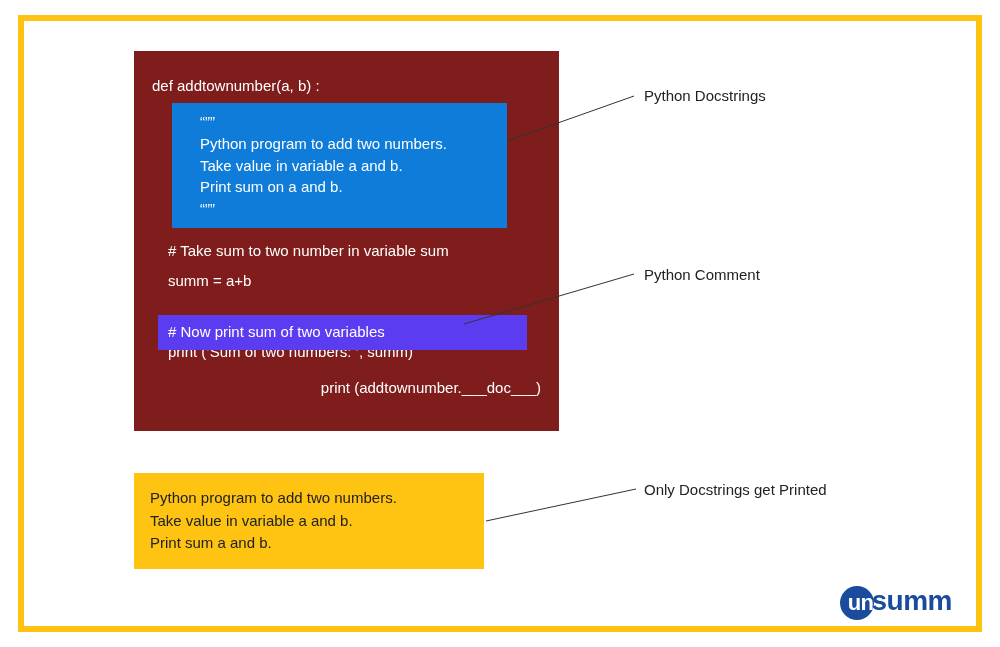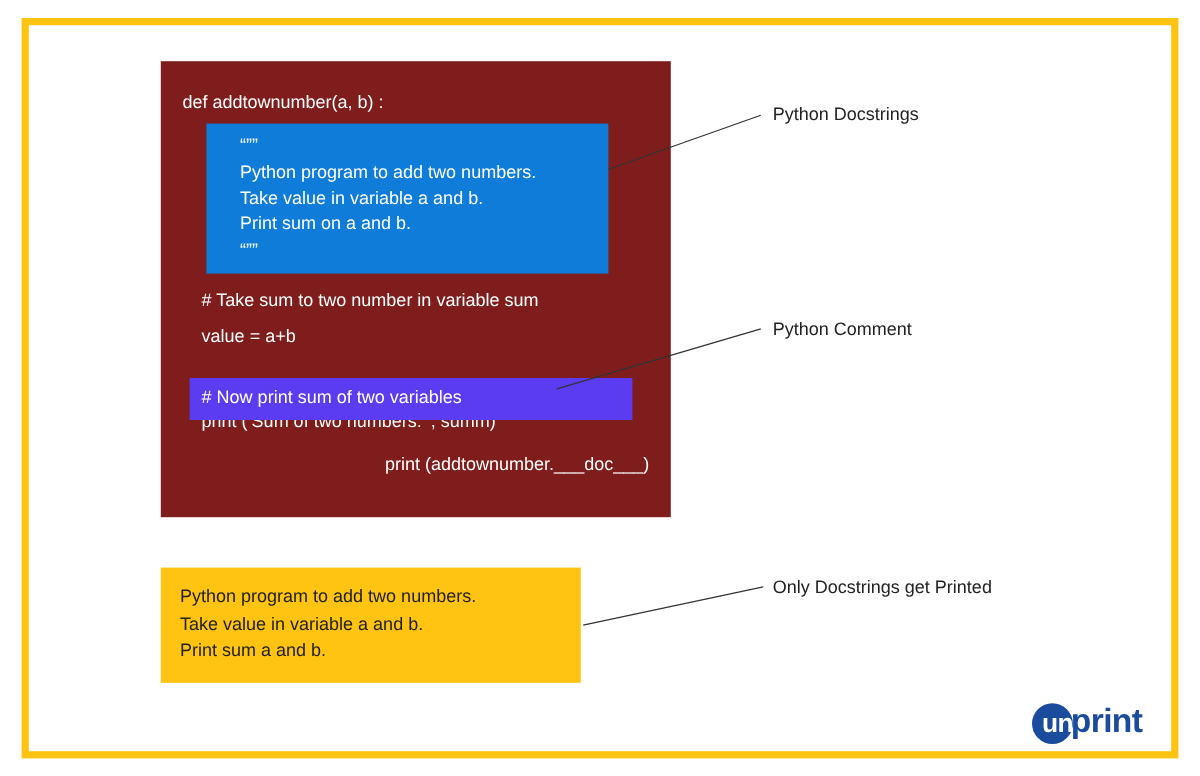--- a/index.html
+++ b/index.html
@@ -151,21 +151,21 @@
 
     <div class="docstring-box">
       <div class="indent">“””</div>
       <div class="indent">Python program to add two numbers.</div>
       <div class="indent">Take value in variable a and b.</div>
       <div class="indent">Print sum on a and b.</div>
       <div class="indent">“””</div>
     </div>
 
     <div class="code-line-comment1"># Take sum to two number in variable sum</div>
-    <div class="code-line-summ">value = a+b</div>
+    <div class="code-line-summ">summ = a+b</div>
 
     <div class="comment-box">
       <div># Now print sum of two variables</div>
     </div>
 
     <div class="code-line-print1">print (‘Sum of two numbers: ’, summ)</div>
     <div class="code-line-print2">print (addtownumber.___doc___)</div>
   </div>
 
   <div class="output-label">Output:</div>
@@ -179,16 +179,16 @@
   <div class="label-comment">Python Comment</div>
   <div class="label-output">Only Docstrings get Printed</div>
 
   <svg class="svg-overlay">
     <line class="arrow-line" x1="483" y1="120" x2="610" y2="75"></line>
     <line class="arrow-line" x1="440" y1="303" x2="610" y2="253"></line>
     <line class="arrow-line" x1="462" y1="500" x2="612" y2="468"></line>
   </svg>
 
   <div class="logo">
-    <span class="logo-circle">un</span><span>print</span>
+    <span class="logo-circle">un</span><span>summ</span>
   </div>
 
 </div>
 
 </body></html>

